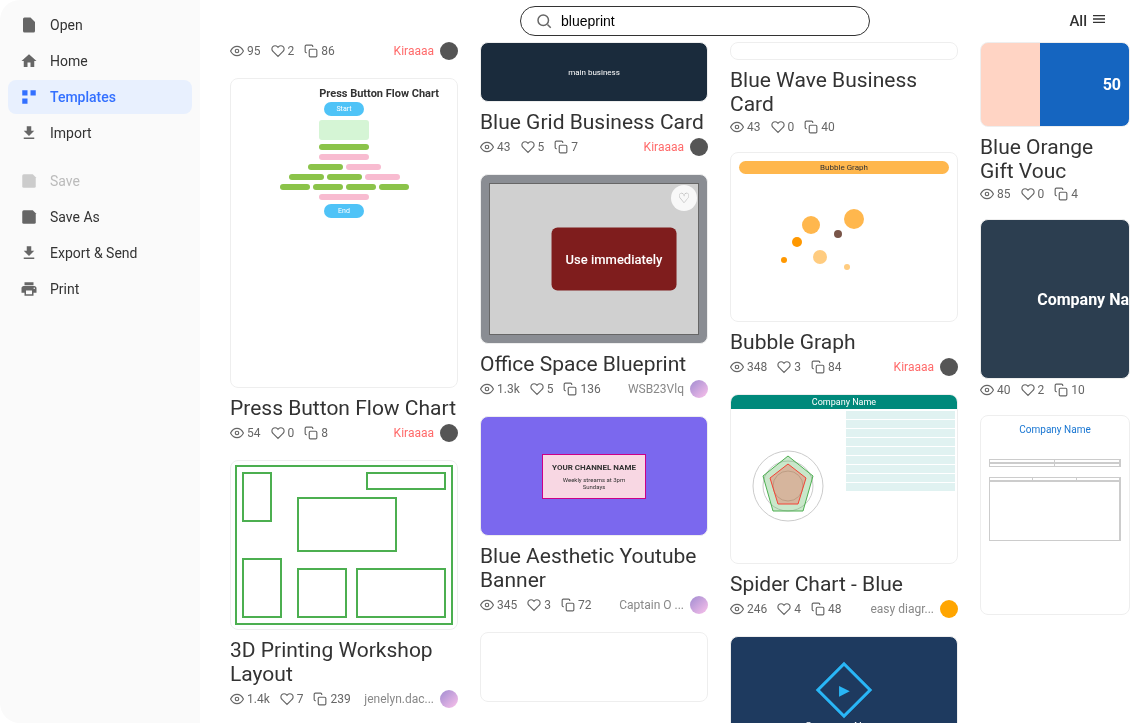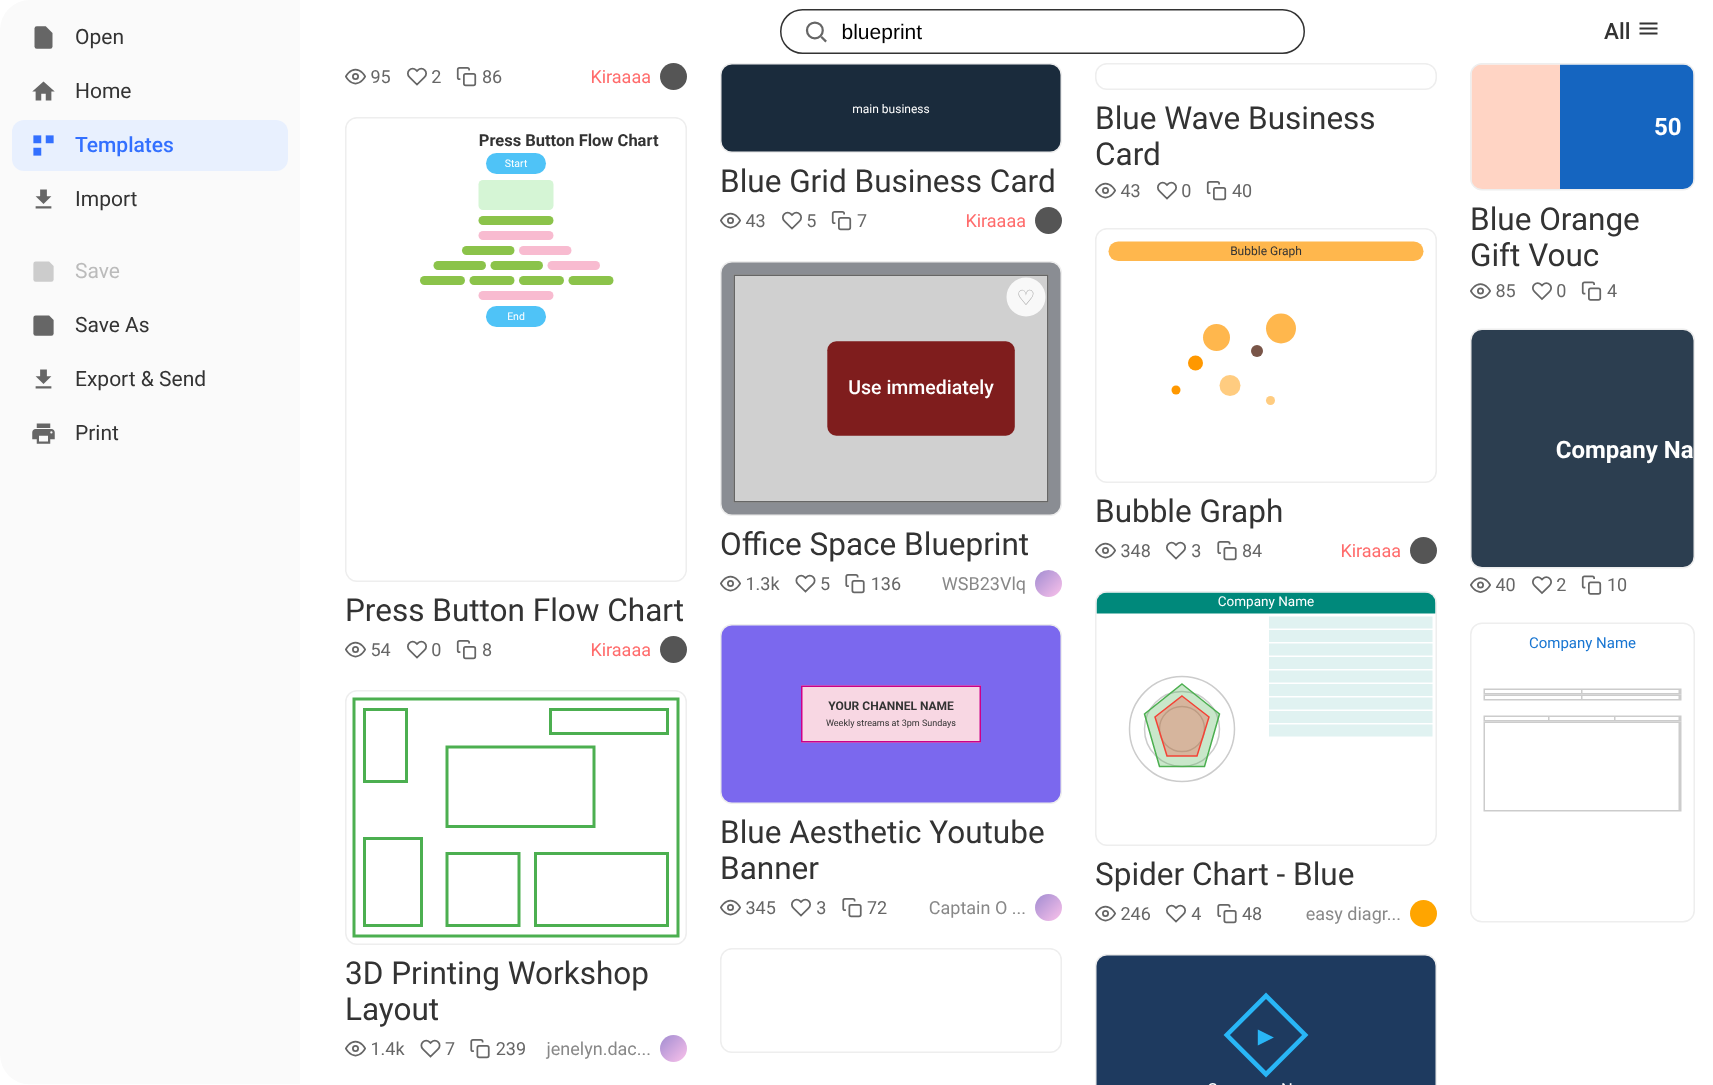--- a/index.html
+++ b/index.html
@@ -47,21 +47,21 @@
     .fc-diamond { background:#d5f5d5; width:50px; height:20px; transform:rotate(0deg);}
     .fc-pink { background:#f8bbd0; color:#333; width:50px;}
     .thumb-3d { height: 170px; padding:4px; }
     .thumb-3d-inner { width:100%; height:100%; border:2px solid #4caf50; position:relative; }
     .thumb-3d-inner .box { position:absolute; border:2px solid #4caf50; }
     
     .thumb-bgrid { height: 60px; background:#1a2b3c; display:flex; align-items:center; justify-content:center; color:#fff; font-size:8px;}
     .thumb-office { height: 170px; background:#8a8d93; position:relative;}
     .thumb-office-inner { position:absolute; inset:8px; background:#d0d0d0; border:1px solid #666;}
     .thumb-youtube { height: 120px; background:#7b68ee; display:flex; align-items:center; justify-content:center; }
-    .yt-win { background:#f8d7e3; border:1px solid #c08; padding:8px; width:120px; text-align:center; font-size:8px; font-weight:bold;}
+    .yt-win { background:#f8d7e3; border:1px solid #c08; padding:8px; width:104px; text-align:center; font-size:8px; font-weight:bold;}
     
     .thumb-bluewave { height:18px; }
     .thumb-bubble { height: 170px; padding:8px; display:flex; flex-direction:column; }
     .bubble-hdr { background:#ffb74d; color:#333; font-size:8px; text-align:center; padding:2px; border-radius:8px;}
     .bubble-body { flex:1; position:relative;}
     .dot { position:absolute; border-radius:50%; }
     .spider-left { width:50%; display:flex; align-items:center; justify-content:center;}
     .spider-right { width:50%; display:flex; flex-direction:column; gap:1px; padding:2px;}
     .spider-row { background:#e0f2f1; height:8px; font-size:5px; padding:1px;}
     .spider-hdr { background:#00897b; color:#fff; text-align:center; font-size:9px; padding:2px; width:100%;}

